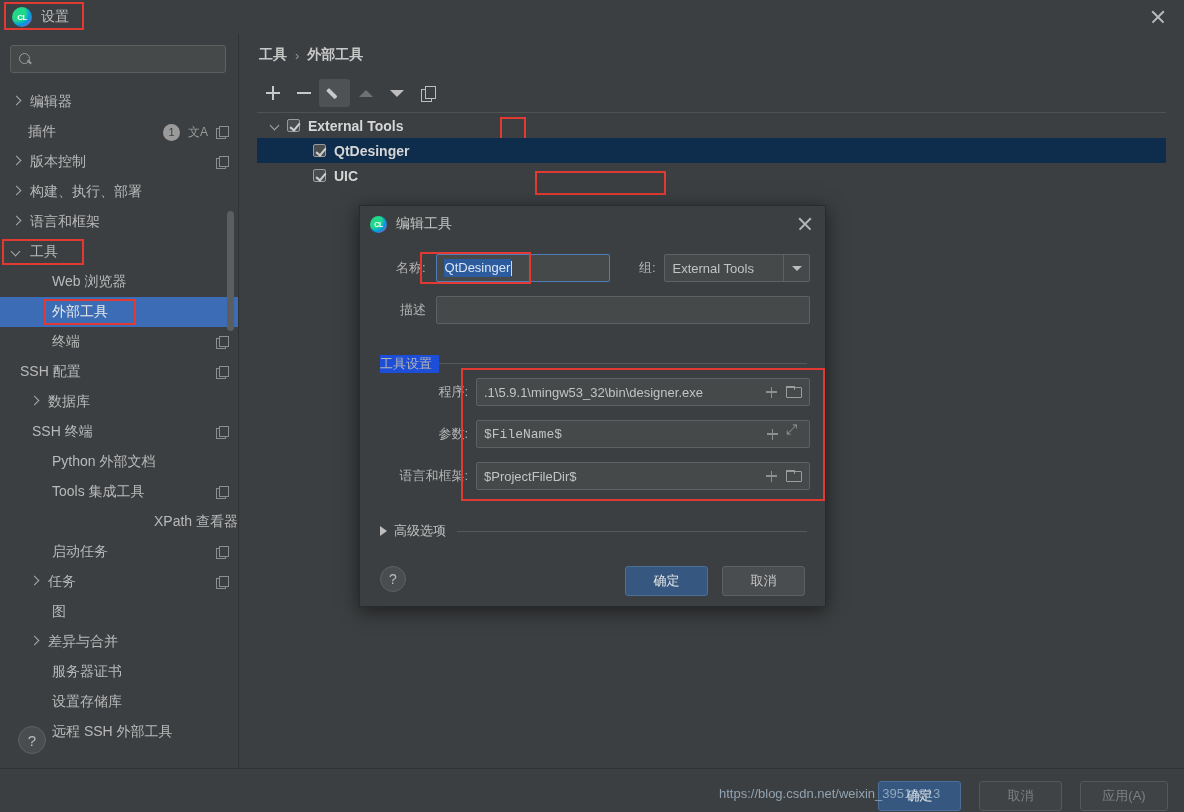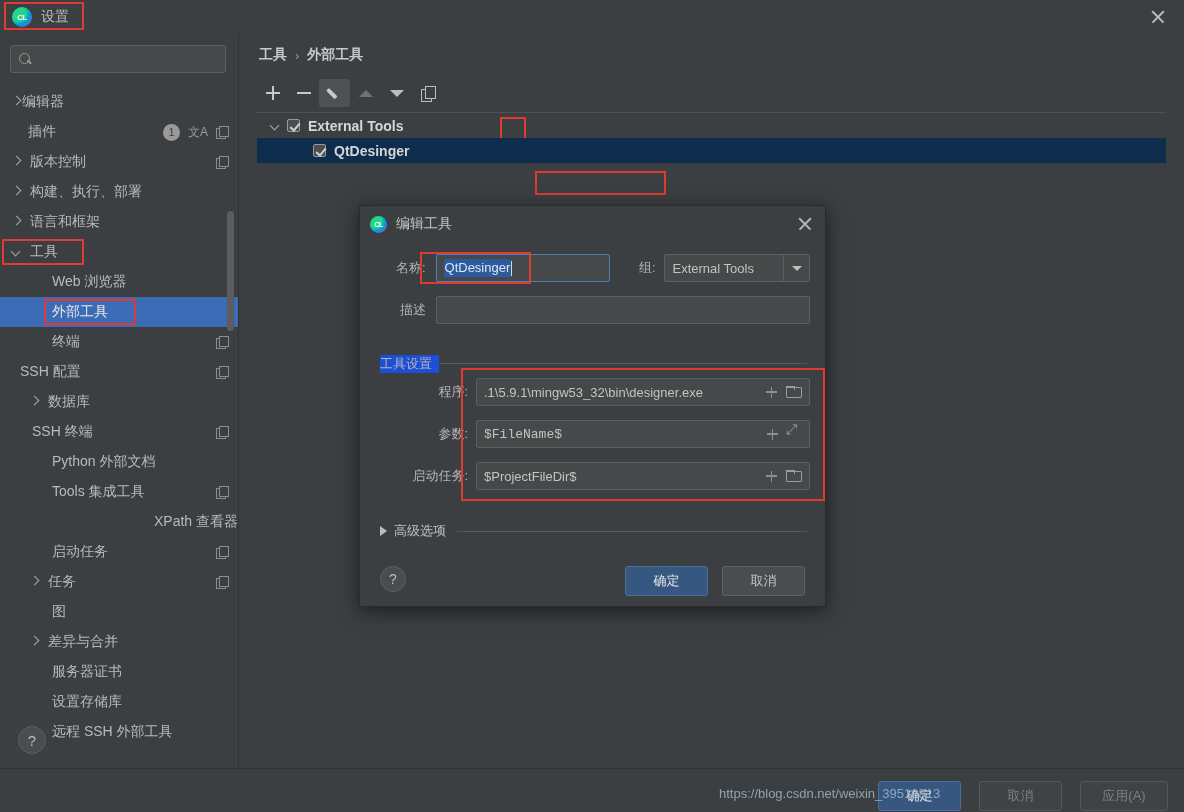--- a/index.html
+++ b/index.html
@@ -185,21 +185,21 @@
   </div>
 
   <div class="sidebar">
     <div class="search-box">
       <span class="search-ico"></span>
       <input class="search-input" placeholder="" style="">
     </div>
     <div class="tree" id="sidebar-tree">
         <div class="trow" style="padding-left: 10px;">
           <span class="arrow right"></span>
-          <span class="tlabel" style="">编辑器</span>
+          <span class="tlabel" style="margin-left: 8px;">编辑器</span>
         </div>
         <div class="trow" style="padding-left: 28px;">
           <span style="width: 0px;"></span>
           <span class="tlabel" style="margin-left: 0px;">插件</span>
           <span class="badges">
             <span class="badge-num">1</span>
             <span class="ico-translate">文A</span>
             <span class="ico-copy"></span>
           </span>
         </div>
@@ -345,20 +345,24 @@
 
     <div class="list" id="main-list">
         <div class="lrow" style="padding-left: 12px;">
           <span class="arrow down" style="margin-right: 6px;"></span>
           <span class="chk on"></span>
           <span style="margin-left: 8px;">External Tools</span>
         </div>
         <div class="lrow sel" style="padding-left: 56px;">
           <span class="chk on"></span>
           <span style="margin-left: 8px;">QtDesinger</span>
+        </div>
+        <div class="lrow" style="padding-left: 56px;">
+          <span class="chk on"></span>
+          <span style="margin-left: 8px;">UIC</span>
         </div>
       </div>
     <div class="red-outline" style="left:296px; top:137px; width:131px; height:24px;"></div>
   </div>
 
   <div class="dialog">
     <div class="dlg-head">
       <span class="cl-logo" style="width:17px;height:17px">
           <span style="font-size:7px">CL</span>
         </span>
@@ -410,21 +414,21 @@
       <span class="tfield" style="width:334px; margin-left:8px; font-family:'Liberation Mono','DejaVu Sans Mono',monospace;">
         <span>$FileName$</span>
         <span class="fld-ico">
           <span class="mini-plus"></span>
           <span class="expand-ico"></span>
         </span>
       </span>
     </div>
 
     <div class="frow" style="left:20px; top:256px; width:430px;">
-      <span class="flabel" style="width:88px">启动任务:</span>
+      <span class="flabel" style="width:88px">语言和框架:</span>
       <span class="tfield" style="width:334px; margin-left:8px;">
         <span>$ProjectFileDir$</span>
         <span class="fld-ico">
           <span class="mini-plus"></span>
           <span class="folder-ico"></span>
         </span>
       </span>
     </div>
     <div class="red-outline" style="left:101px; top:162px; width:364px; height:133px;"></div>
 

